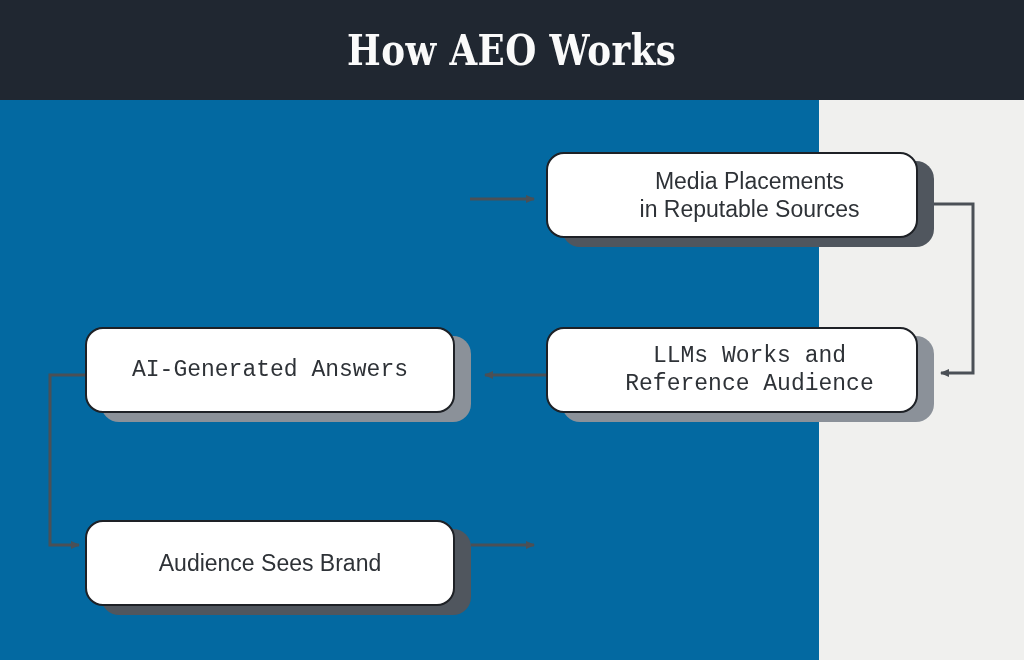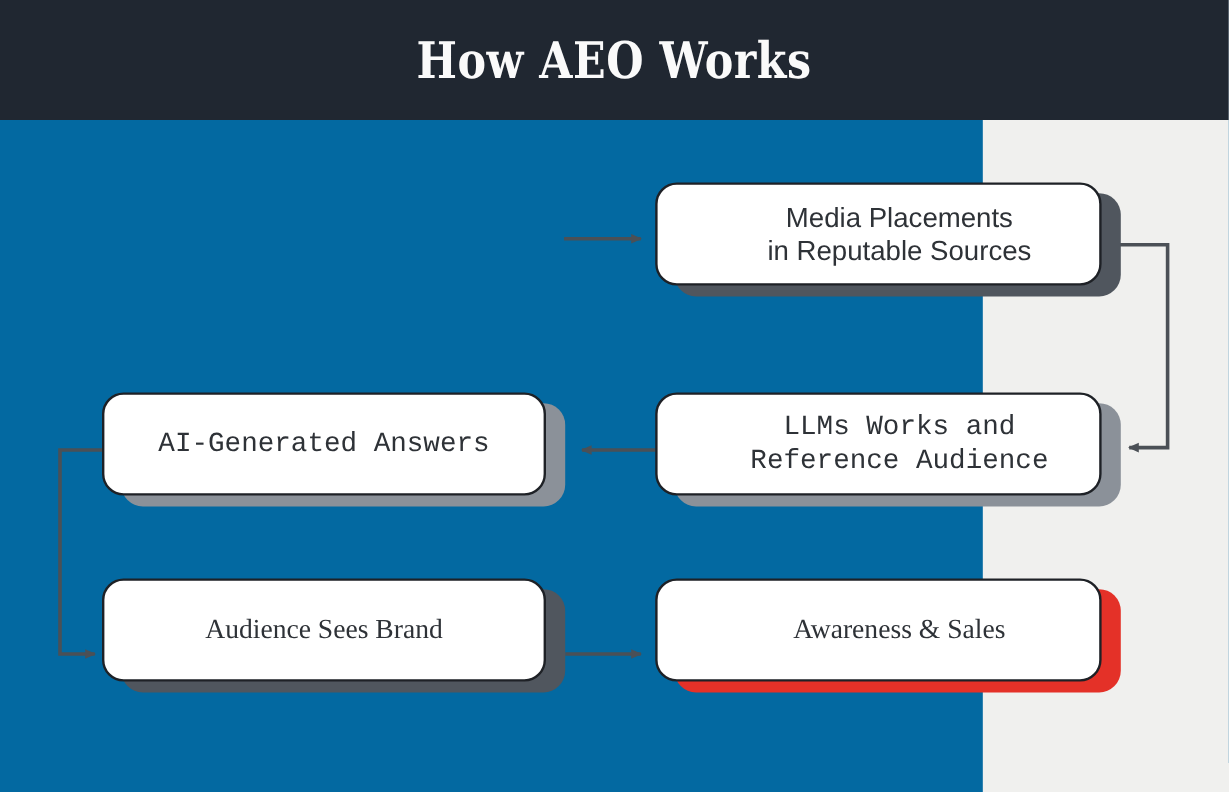--- a/index.html
+++ b/index.html
@@ -60,21 +60,21 @@
   .node .line {
     color: #2e3237;
     font-size: 23px;
     line-height: 28px;
     white-space: nowrap;
   }
   .col-l { left: 85px;  width: 370px; }
   .col-r { left: 546px; width: 372px; padding-left: 35px; }
   .row-1 { top: 152px; }
   .row-2 { top: 327px; font-family: Liberation Mono, monospace; }
-  .row-3 { top: 482px; font-family: Liberation Serif, serif; }
+  .row-3 { top: 520px; }
 </style>
 </head>
 <body>
 
 <div class="canvas">
 
   <div class="header">
     <h1 class="title">How AEO Works</h1>
   </div>
 
@@ -105,17 +105,14 @@
 
   <div class="node col-r row-2" style="--sc: #8b9199;">
     <span class="line">LLMs Works and</span>
     <span class="line">Reference Audience</span>
   </div>
 
   <div class="node col-l row-3" style="--sc: #50565e;">
     <span class="line">Audience Sees Brand</span>
   </div>
 
-  <div class="node col-r row-3" style="--sc: #e43128;">
-    <span class="line">Awareness &amp; Sales</span>
-  </div>
 
 </div>
 
 </body></html>

